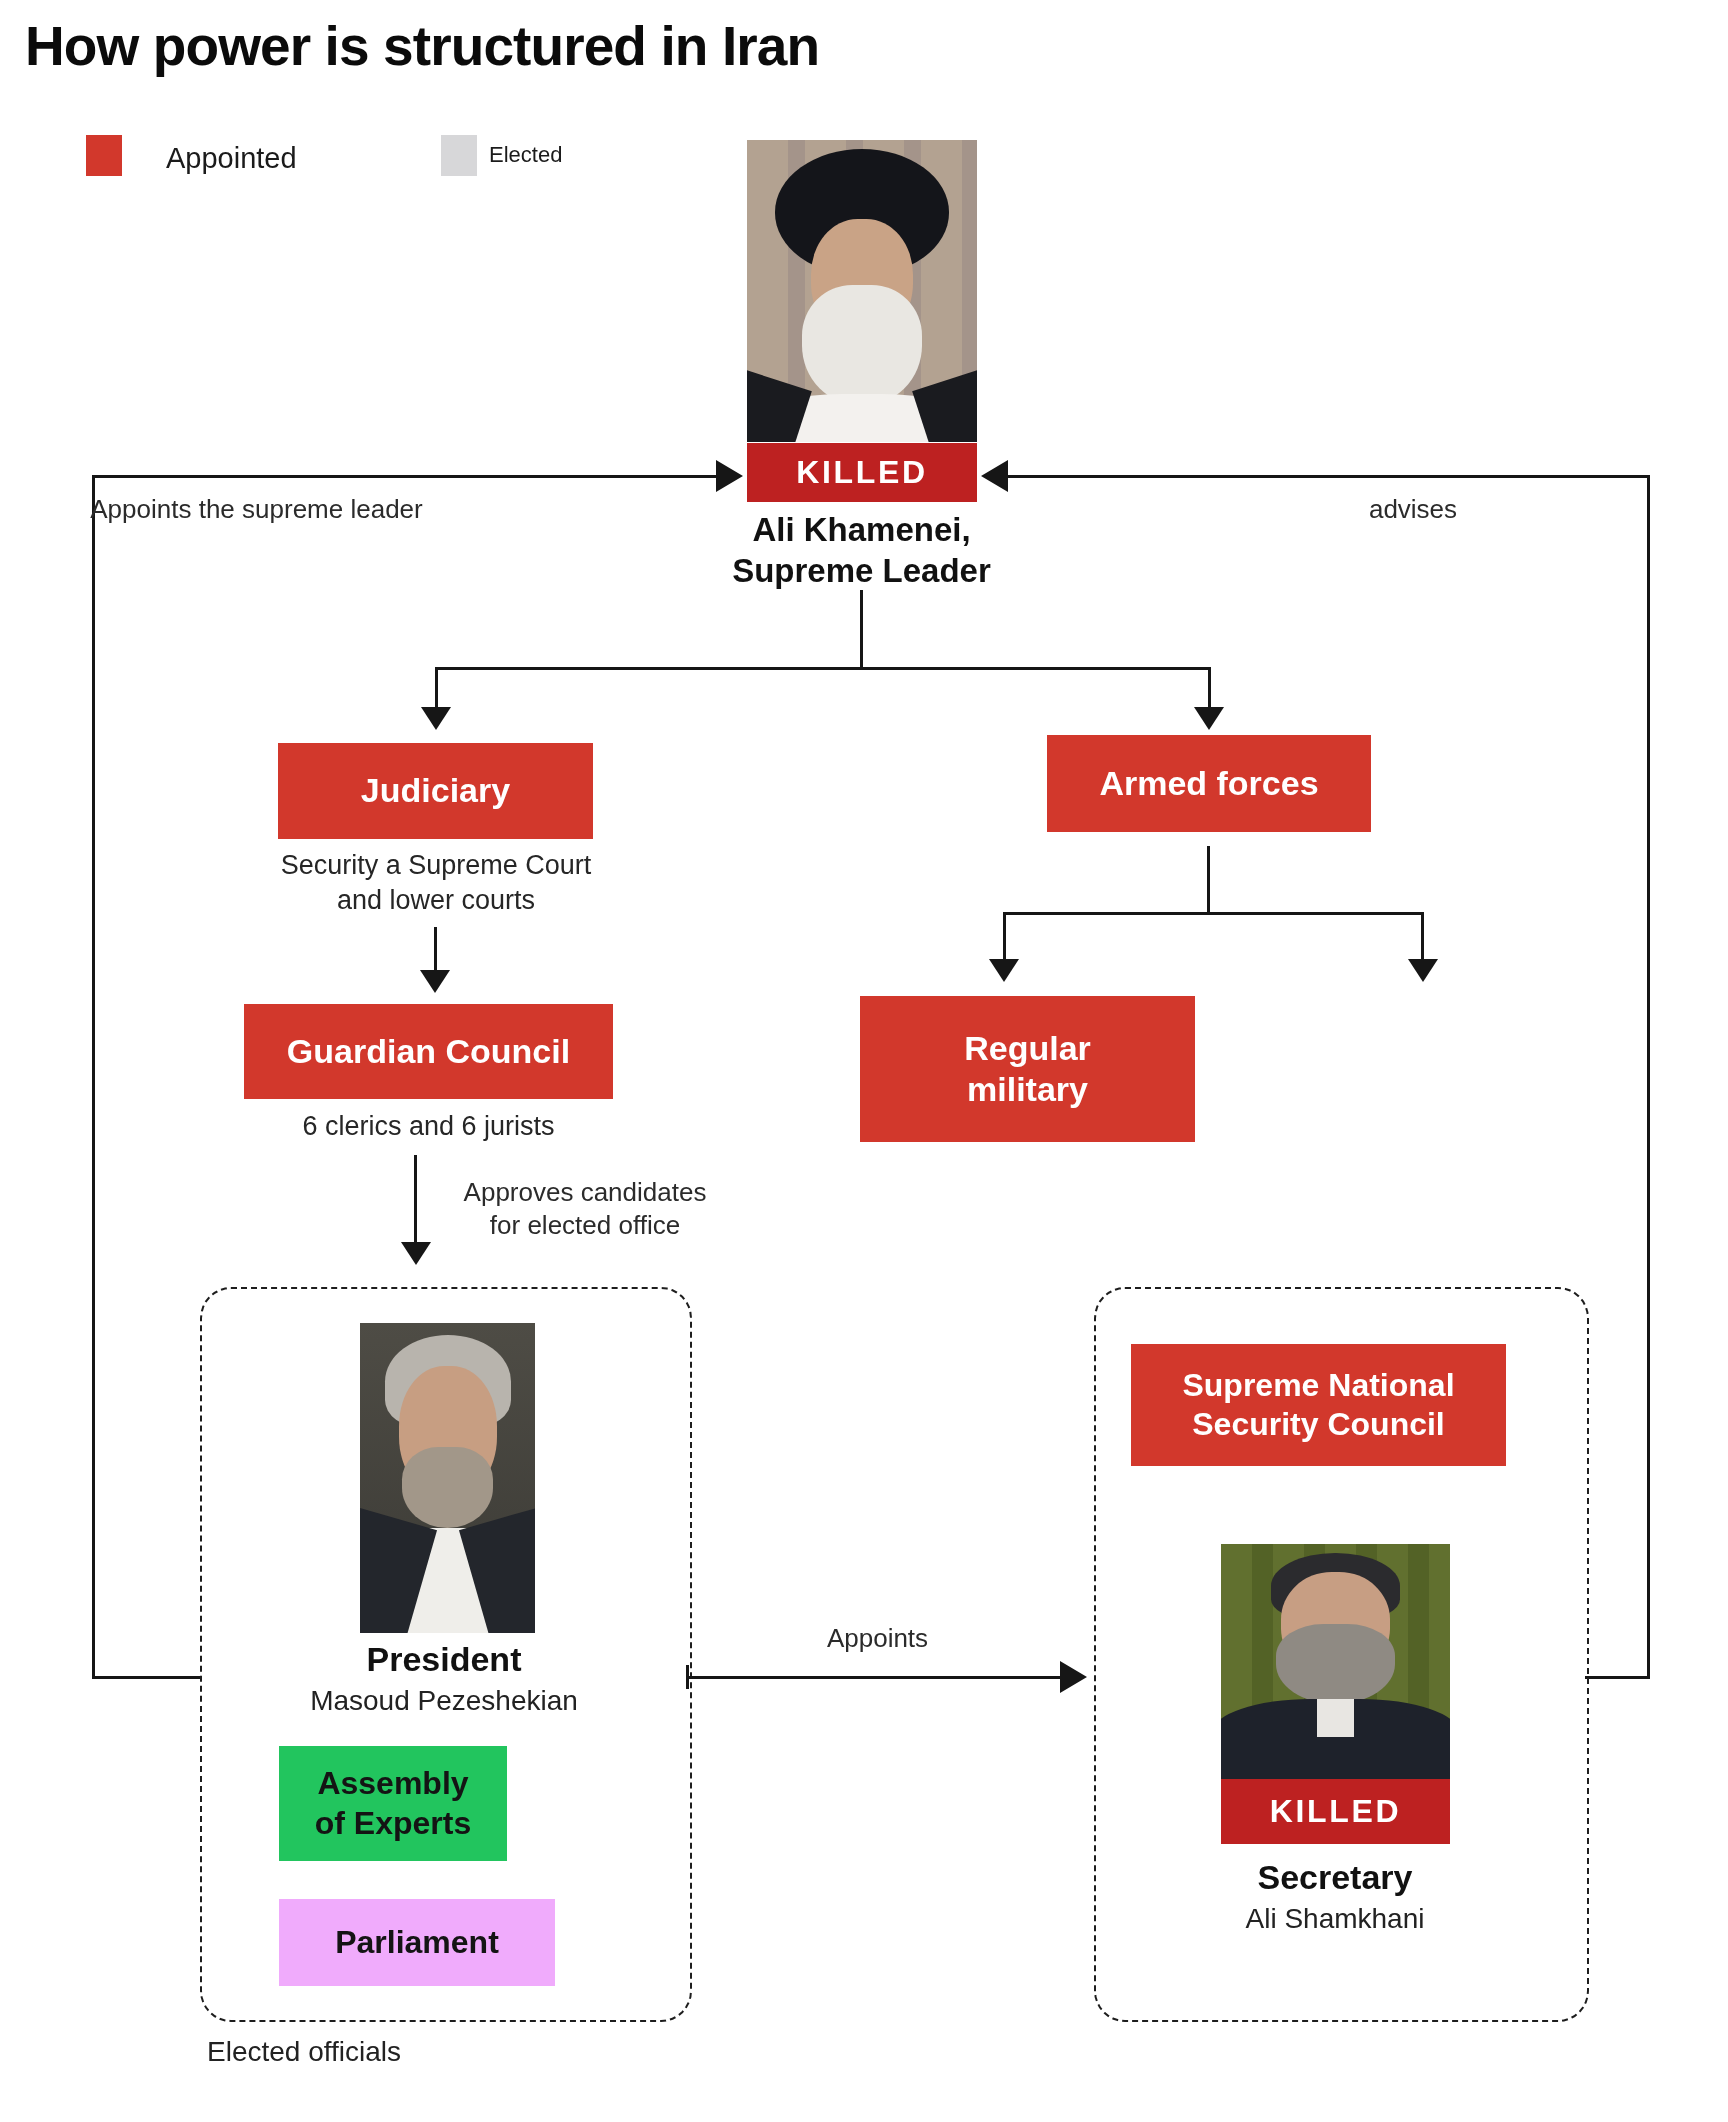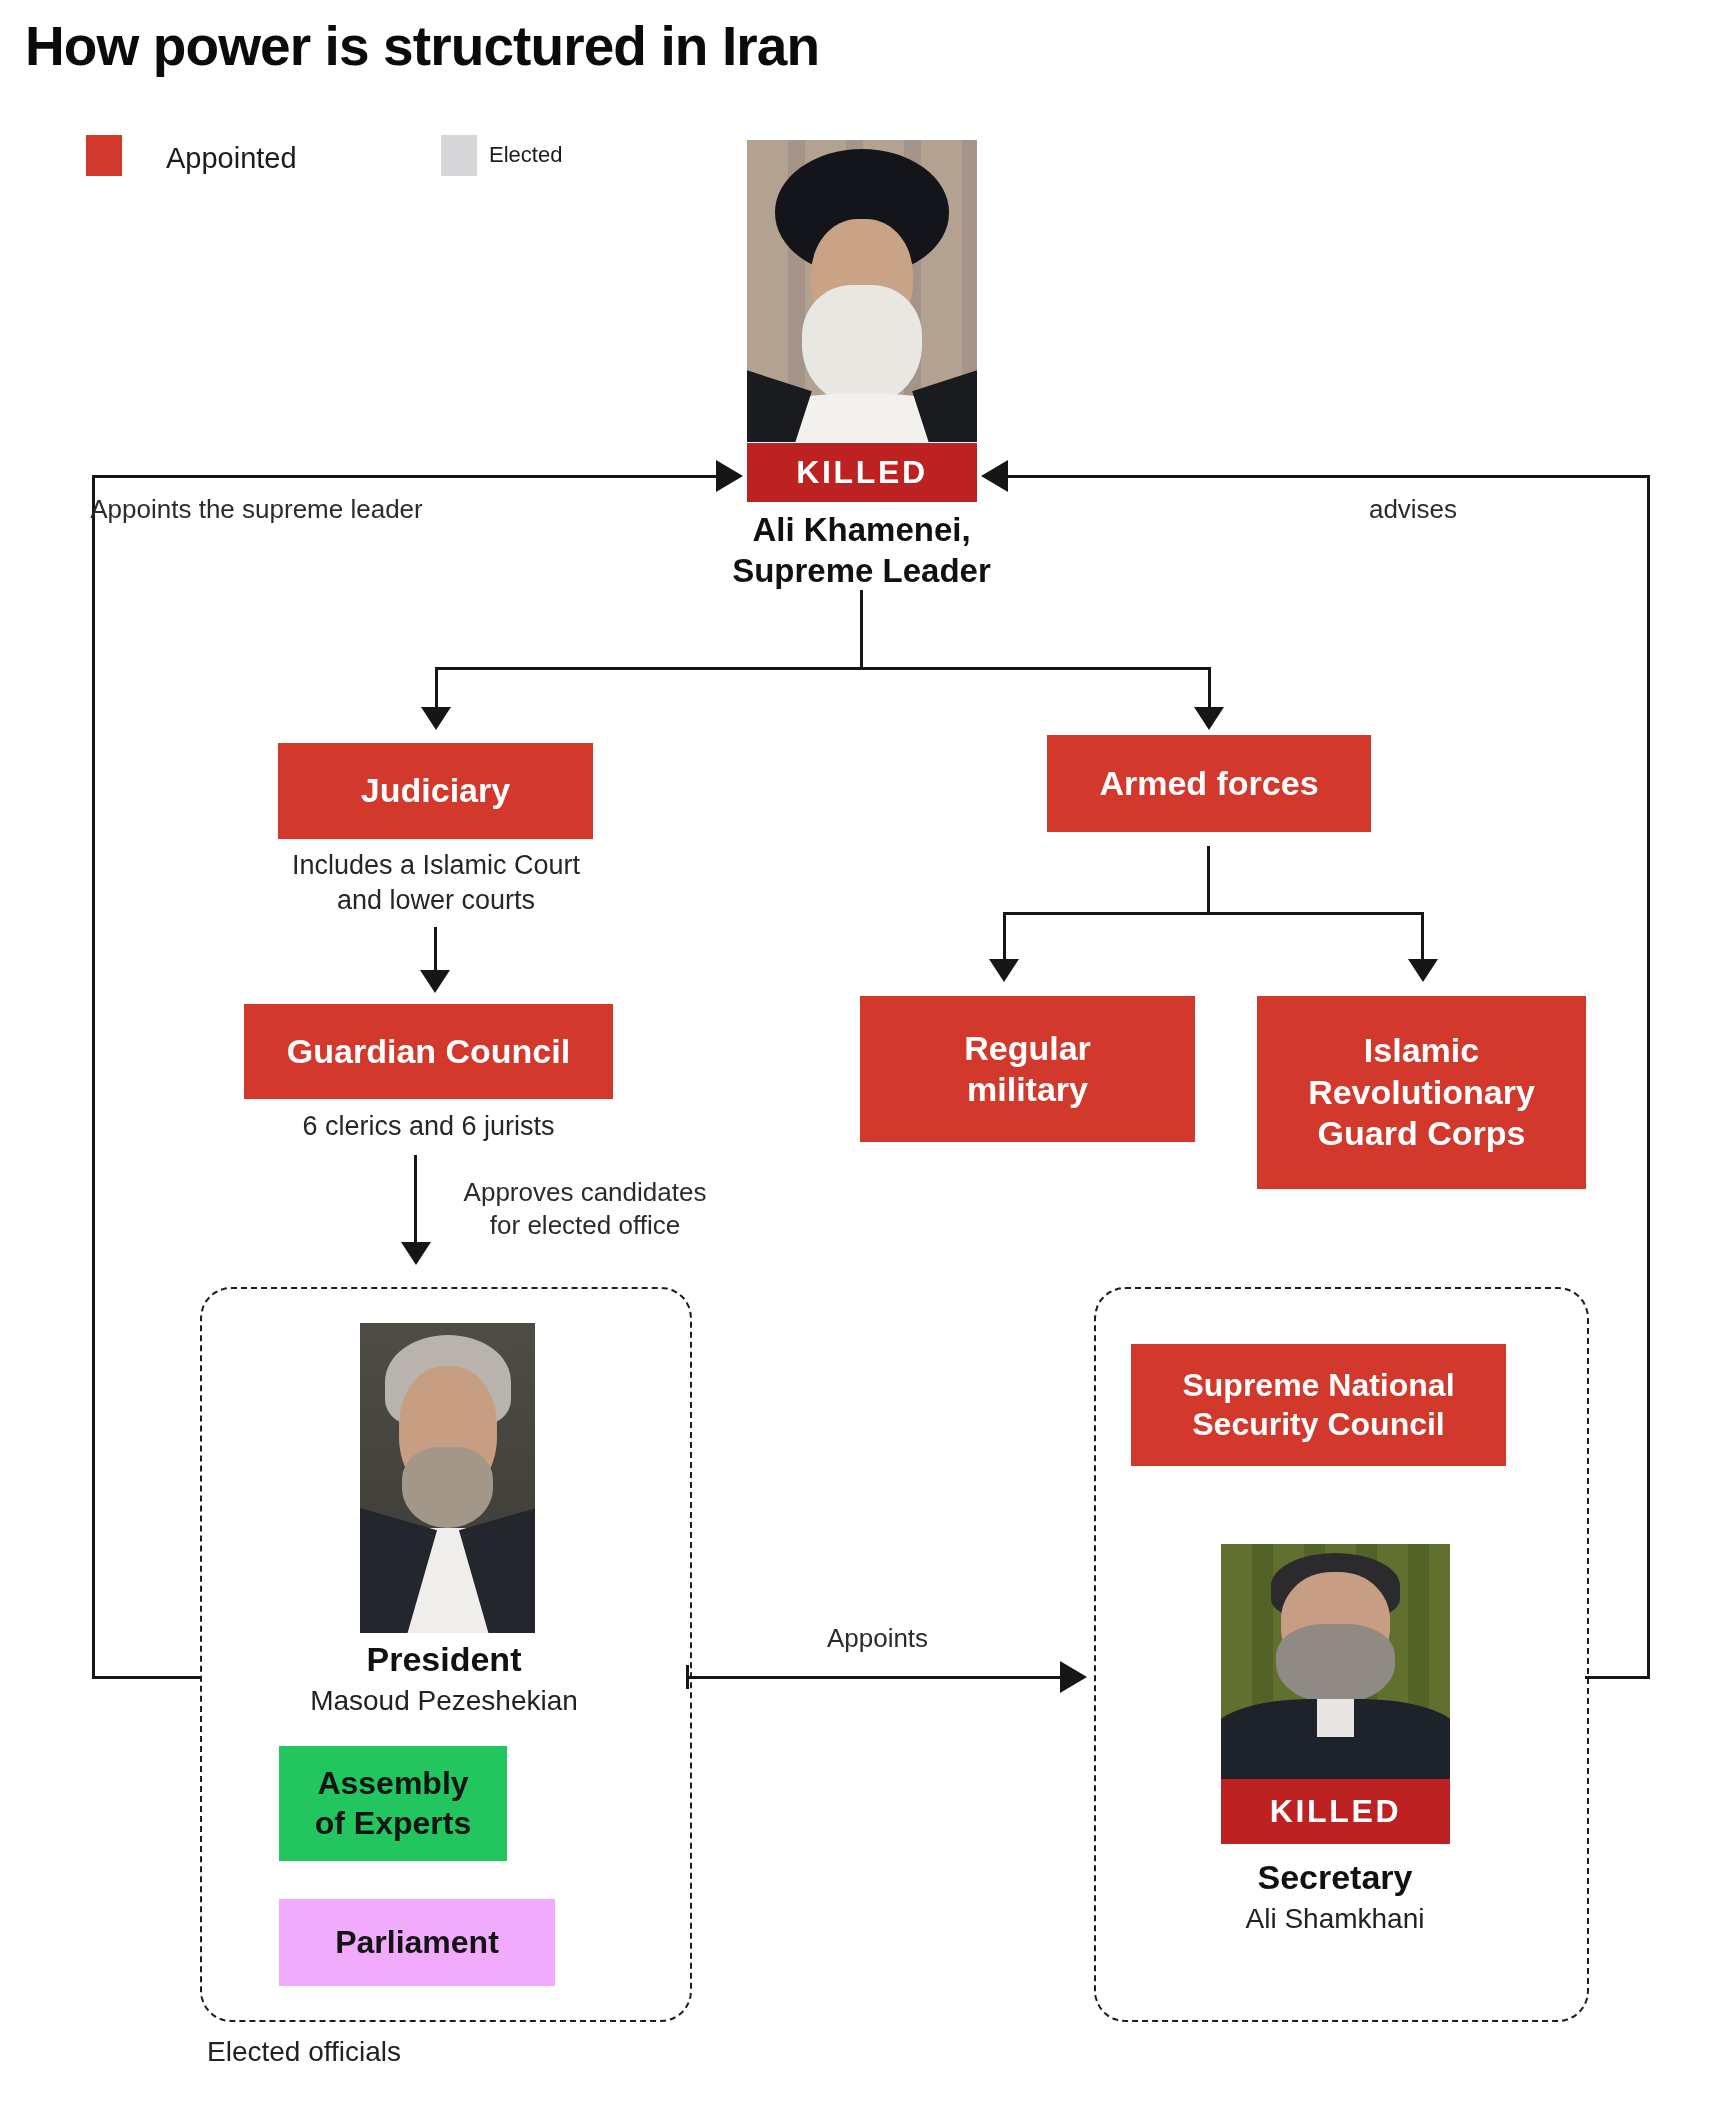--- a/index.html
+++ b/index.html
@@ -55,21 +55,21 @@
 
   <div class="line" style="left:860px;top:590px;width:2.7px;height:77px;"></div>
   <div class="line" style="left:435px;top:667px;width:776px;height:2.7px;"></div>
   <div class="line" style="left:435px;top:667px;width:2.7px;height:42px;"></div>
   <div class="arr-down" style="left:421px;top:707px;"></div>
   <div class="line" style="left:1208px;top:667px;width:2.7px;height:42px;"></div>
   <div class="arr-down" style="left:1194px;top:707px;"></div>
 
   <div class="box red" style="left: 278px; top: 743px; width: 315px; height: 96px; background-color: rgb(210, 56, 44);">Judiciary</div>
   <div class="note" style="left:211px;top:848px;width:450px;">
-    <span style="display:block;">Includes a Islamic Court</span>
+    <span style="display:block;">Security a Supreme Court</span>
     <span style="display:block;">and lower courts</span>
   </div>
   <div class="line" style="left:434px;top:927px;width:2.7px;height:45px;"></div>
   <div class="arr-down" style="left:420px;top:970px;"></div>
 
   <div class="box red" style="left: 244px; top: 1004px; width: 369px; height: 95px; background-color: rgb(210, 56, 44);">Guardian Council</div>
   <div class="note" style="left:244px;top:1109px;width:369px;">6 clerics and 6 jurists</div>
   <div class="line" style="left:414px;top:1155px;width:2.7px;height:90px;"></div>
   <div class="arr-down" style="left:401px;top:1242px;"></div>
   <div class="edge-label" style="left:432px;top:1176px;width:306px;">
@@ -80,23 +80,20 @@
   <div class="box red" style="left: 1047px; top: 735px; width: 324px; height: 97px; background-color: rgb(210, 56, 44);">Armed forces</div>
   <div class="line" style="left:1207px;top:846px;width:2.7px;height:66px;"></div>
   <div class="line" style="left:1003px;top:912px;width:421px;height:2.7px;"></div>
   <div class="line" style="left:1003px;top:912px;width:2.7px;height:50px;"></div>
   <div class="arr-down" style="left:989px;top:959px;"></div>
   <div class="line" style="left:1421px;top:912px;width:2.7px;height:50px;"></div>
   <div class="arr-down" style="left:1408px;top:959px;"></div>
 
   <div class="box red" style="left: 860px; top: 996px; width: 335px; height: 146px; background-color: rgb(210, 56, 44);">Regular
 military</div>
-  <div class="box red" style="left: 1257px; top: 996px; width: 329px; height: 193px; background-color: rgb(210, 56, 44);">Islamic
-Revolutionary
-Guard Corps</div>
 
   <div class="line" style="left:92px;top:475px;width:2.7px;height:1203px;"></div>
   <div class="line" style="left:92px;top:475px;width:625px;height:2.7px;"></div>
   <div class="arr-right" style="left:716px;top:460px;"></div>
   <div class="edge-label" style="left:31.5px;top:493px;width:450px;">Appoints the supreme leader</div>
   <div class="line" style="left:92px;top:1676px;width:110px;height:2.7px;"></div>
 
   <div class="arr-left" style="left:981px;top:460px;"></div>
   <div class="line" style="left:1006px;top:475px;width:644px;height:2.7px;"></div>
   <div class="line" style="left:1647px;top:475px;width:2.7px;height:1203px;"></div>

